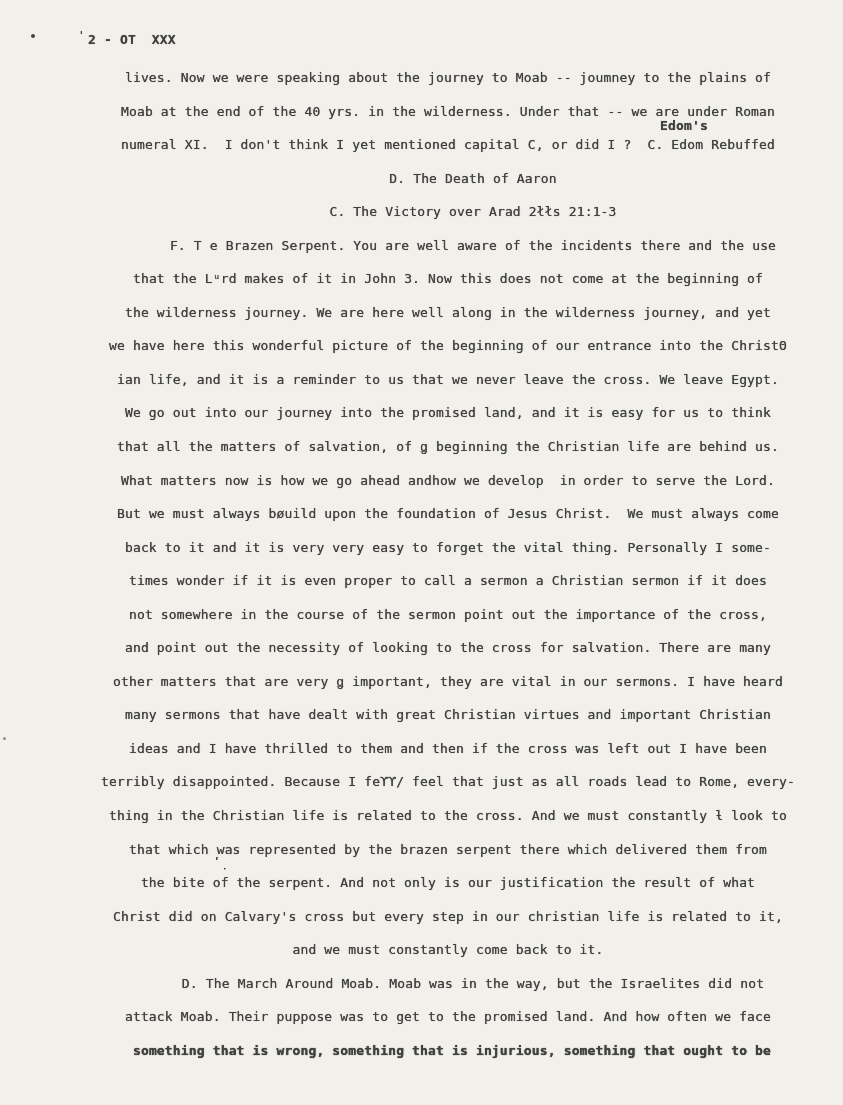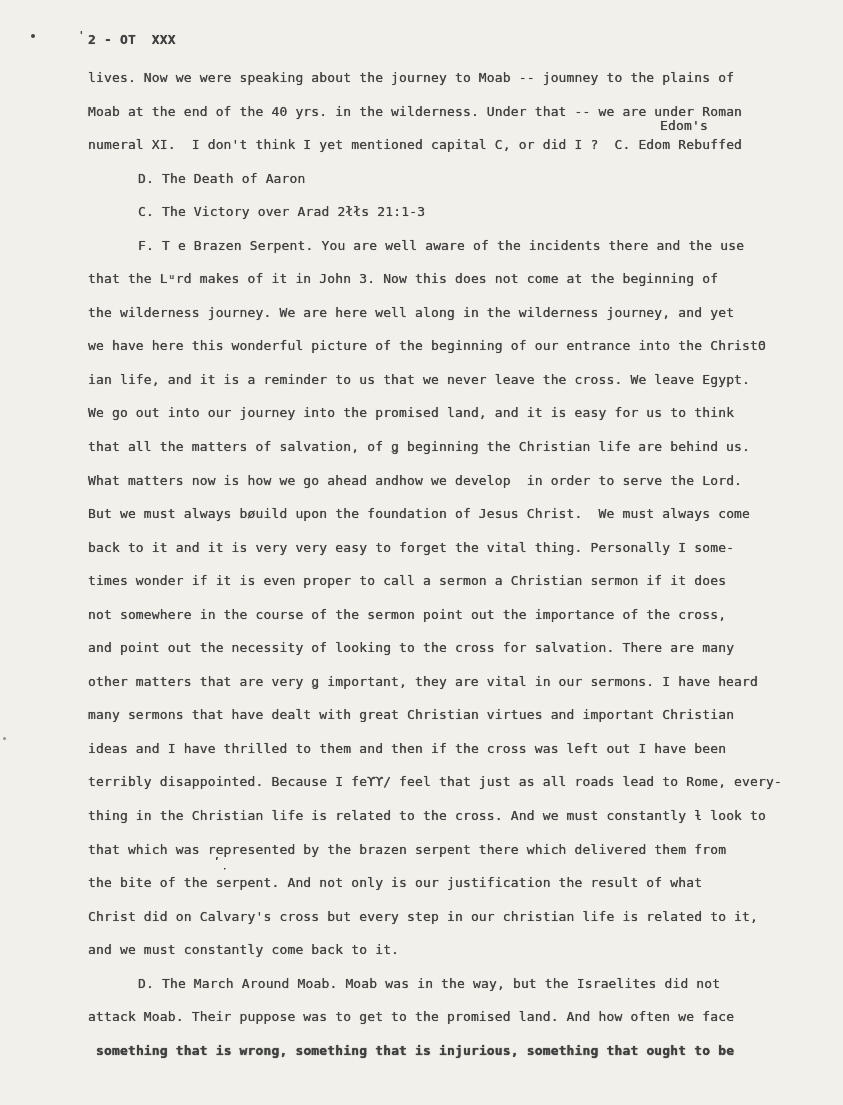--- a/index.html
+++ b/index.html
@@ -25,31 +25,31 @@
   }
   .header {
     position: absolute; left: 88px; top: 32px;
     font-weight: bold;
   }
   .header-tick {
     position: absolute; left: 78px; top: 29px;
     font-size: 11px; color: #3a3936;
   }
   .body {
-    position: absolute; left: 88px; top: 61px; width: 720px;
+    position: absolute; left: 88px; top: 61px; width: 720px; text-align: center;
   }
   .line {
     height: 33.55px; line-height: 33.55px;
     white-space: pre;
   }
   .line.indent { padding-left: 50px; }
   .line.bold { font-weight: bold; text-shadow: 0 0 1px rgba(20,20,18,0.9); margin-left: 8px; }
   .interline {
     position: absolute; left: 660px; top: 118px;
-    font-weight: normal;
+    font-weight: bold;
   }
   .caret-mark {
     position: absolute; left: 213px; top: 855px;
     font-size: 13px; color: #2c2b29;
     text-shadow: 0 0 0.6px rgba(40,40,38,0.7);
   }
   .speck {
     position: absolute;
     background: #45443f;
     border-radius: 50%;

